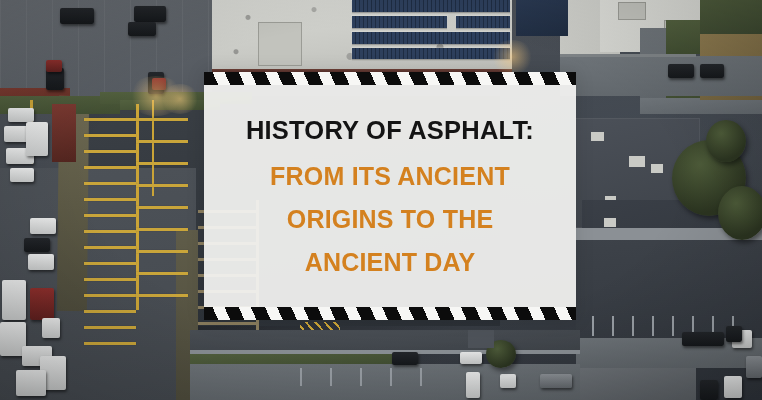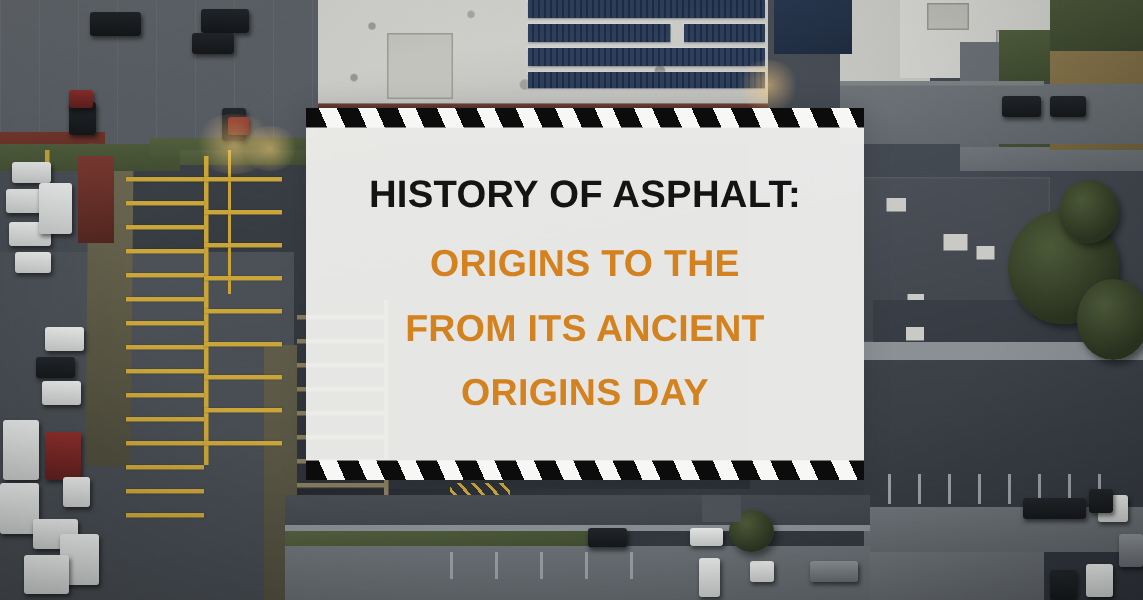--- a/index.html
+++ b/index.html
@@ -410,21 +410,21 @@
 
     <div class="vignette"></div>
   </div>
 
   <div class="panel">
 
     <div class="hazard top"></div>
 
     <div class="panel-body">
       <h1 class="title-line line-main">HISTORY OF ASPHALT:</h1>
+      <p class="title-line line-sub">FROM ITS ANCIENT</p>
       <p class="title-line line-sub">ORIGINS TO THE</p>
-      <p class="title-line line-sub">FROM ITS ANCIENT</p>
-      <p class="title-line line-sub">ORIGINS DAY</p>
+      <p class="title-line line-sub">ANCIENT DAY</p>
     </div>
 
     <div class="hazard bottom"></div>
   </div>
 
 </div>
 
 </body></html>

